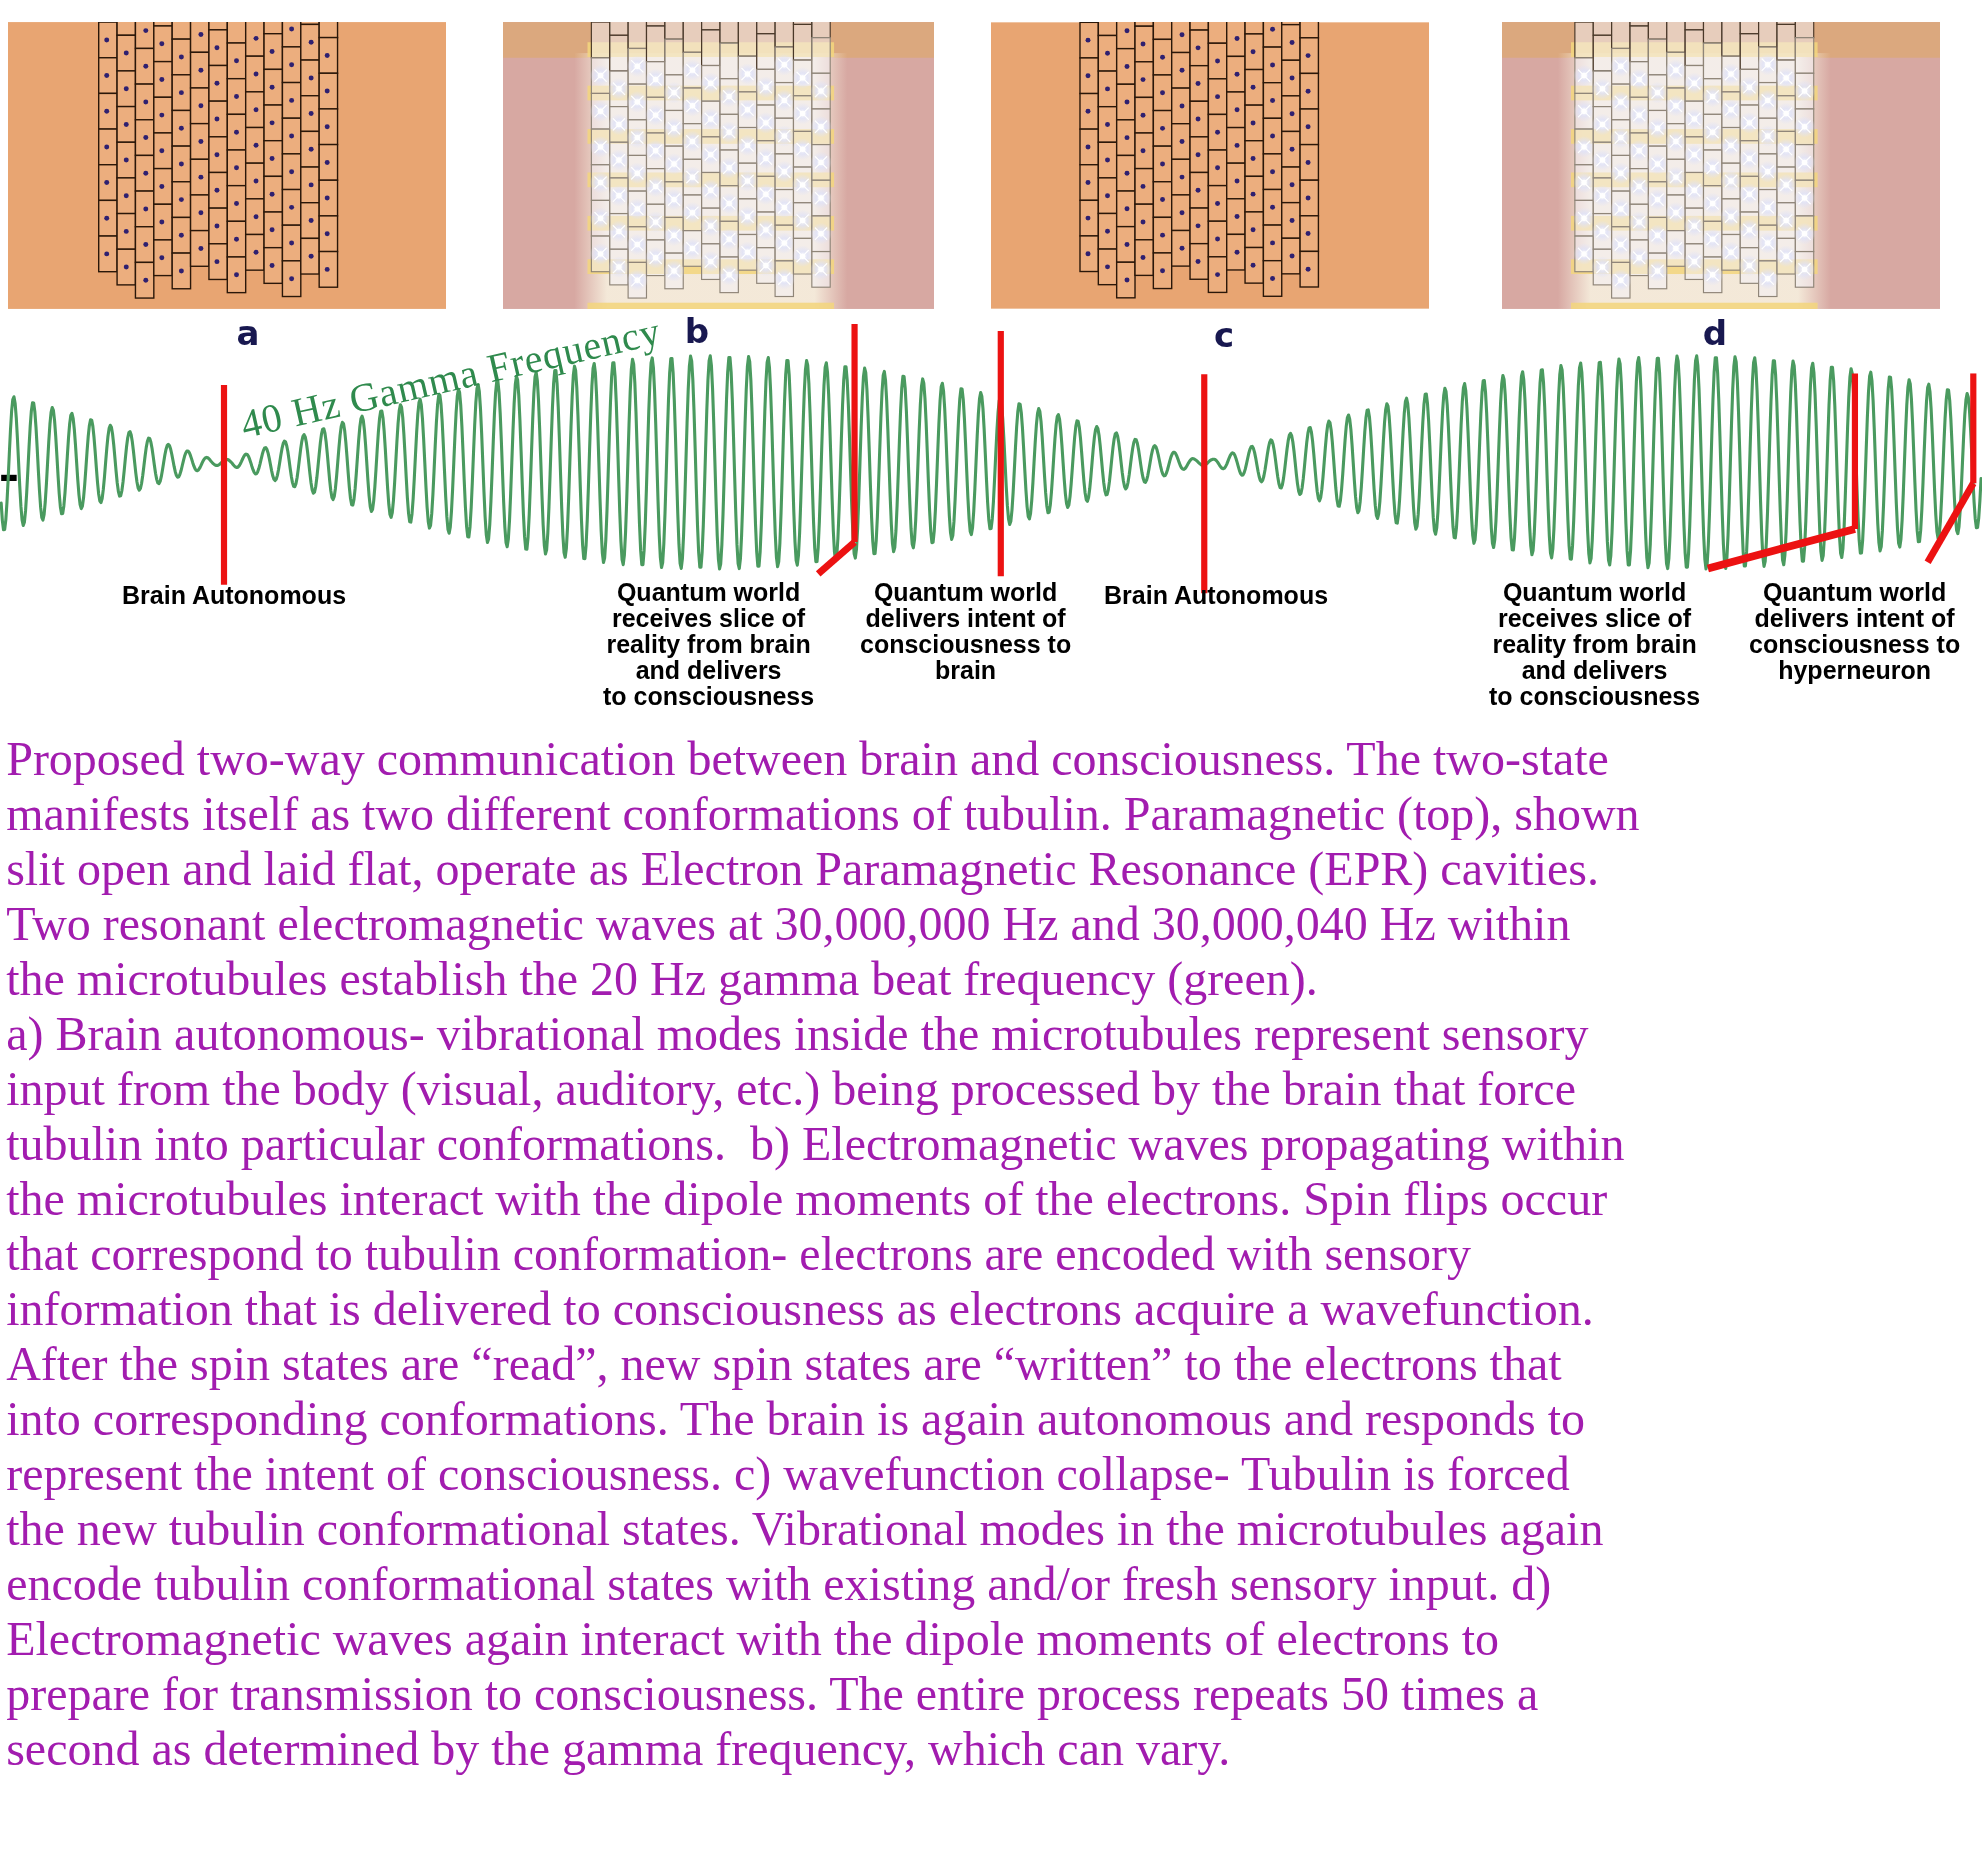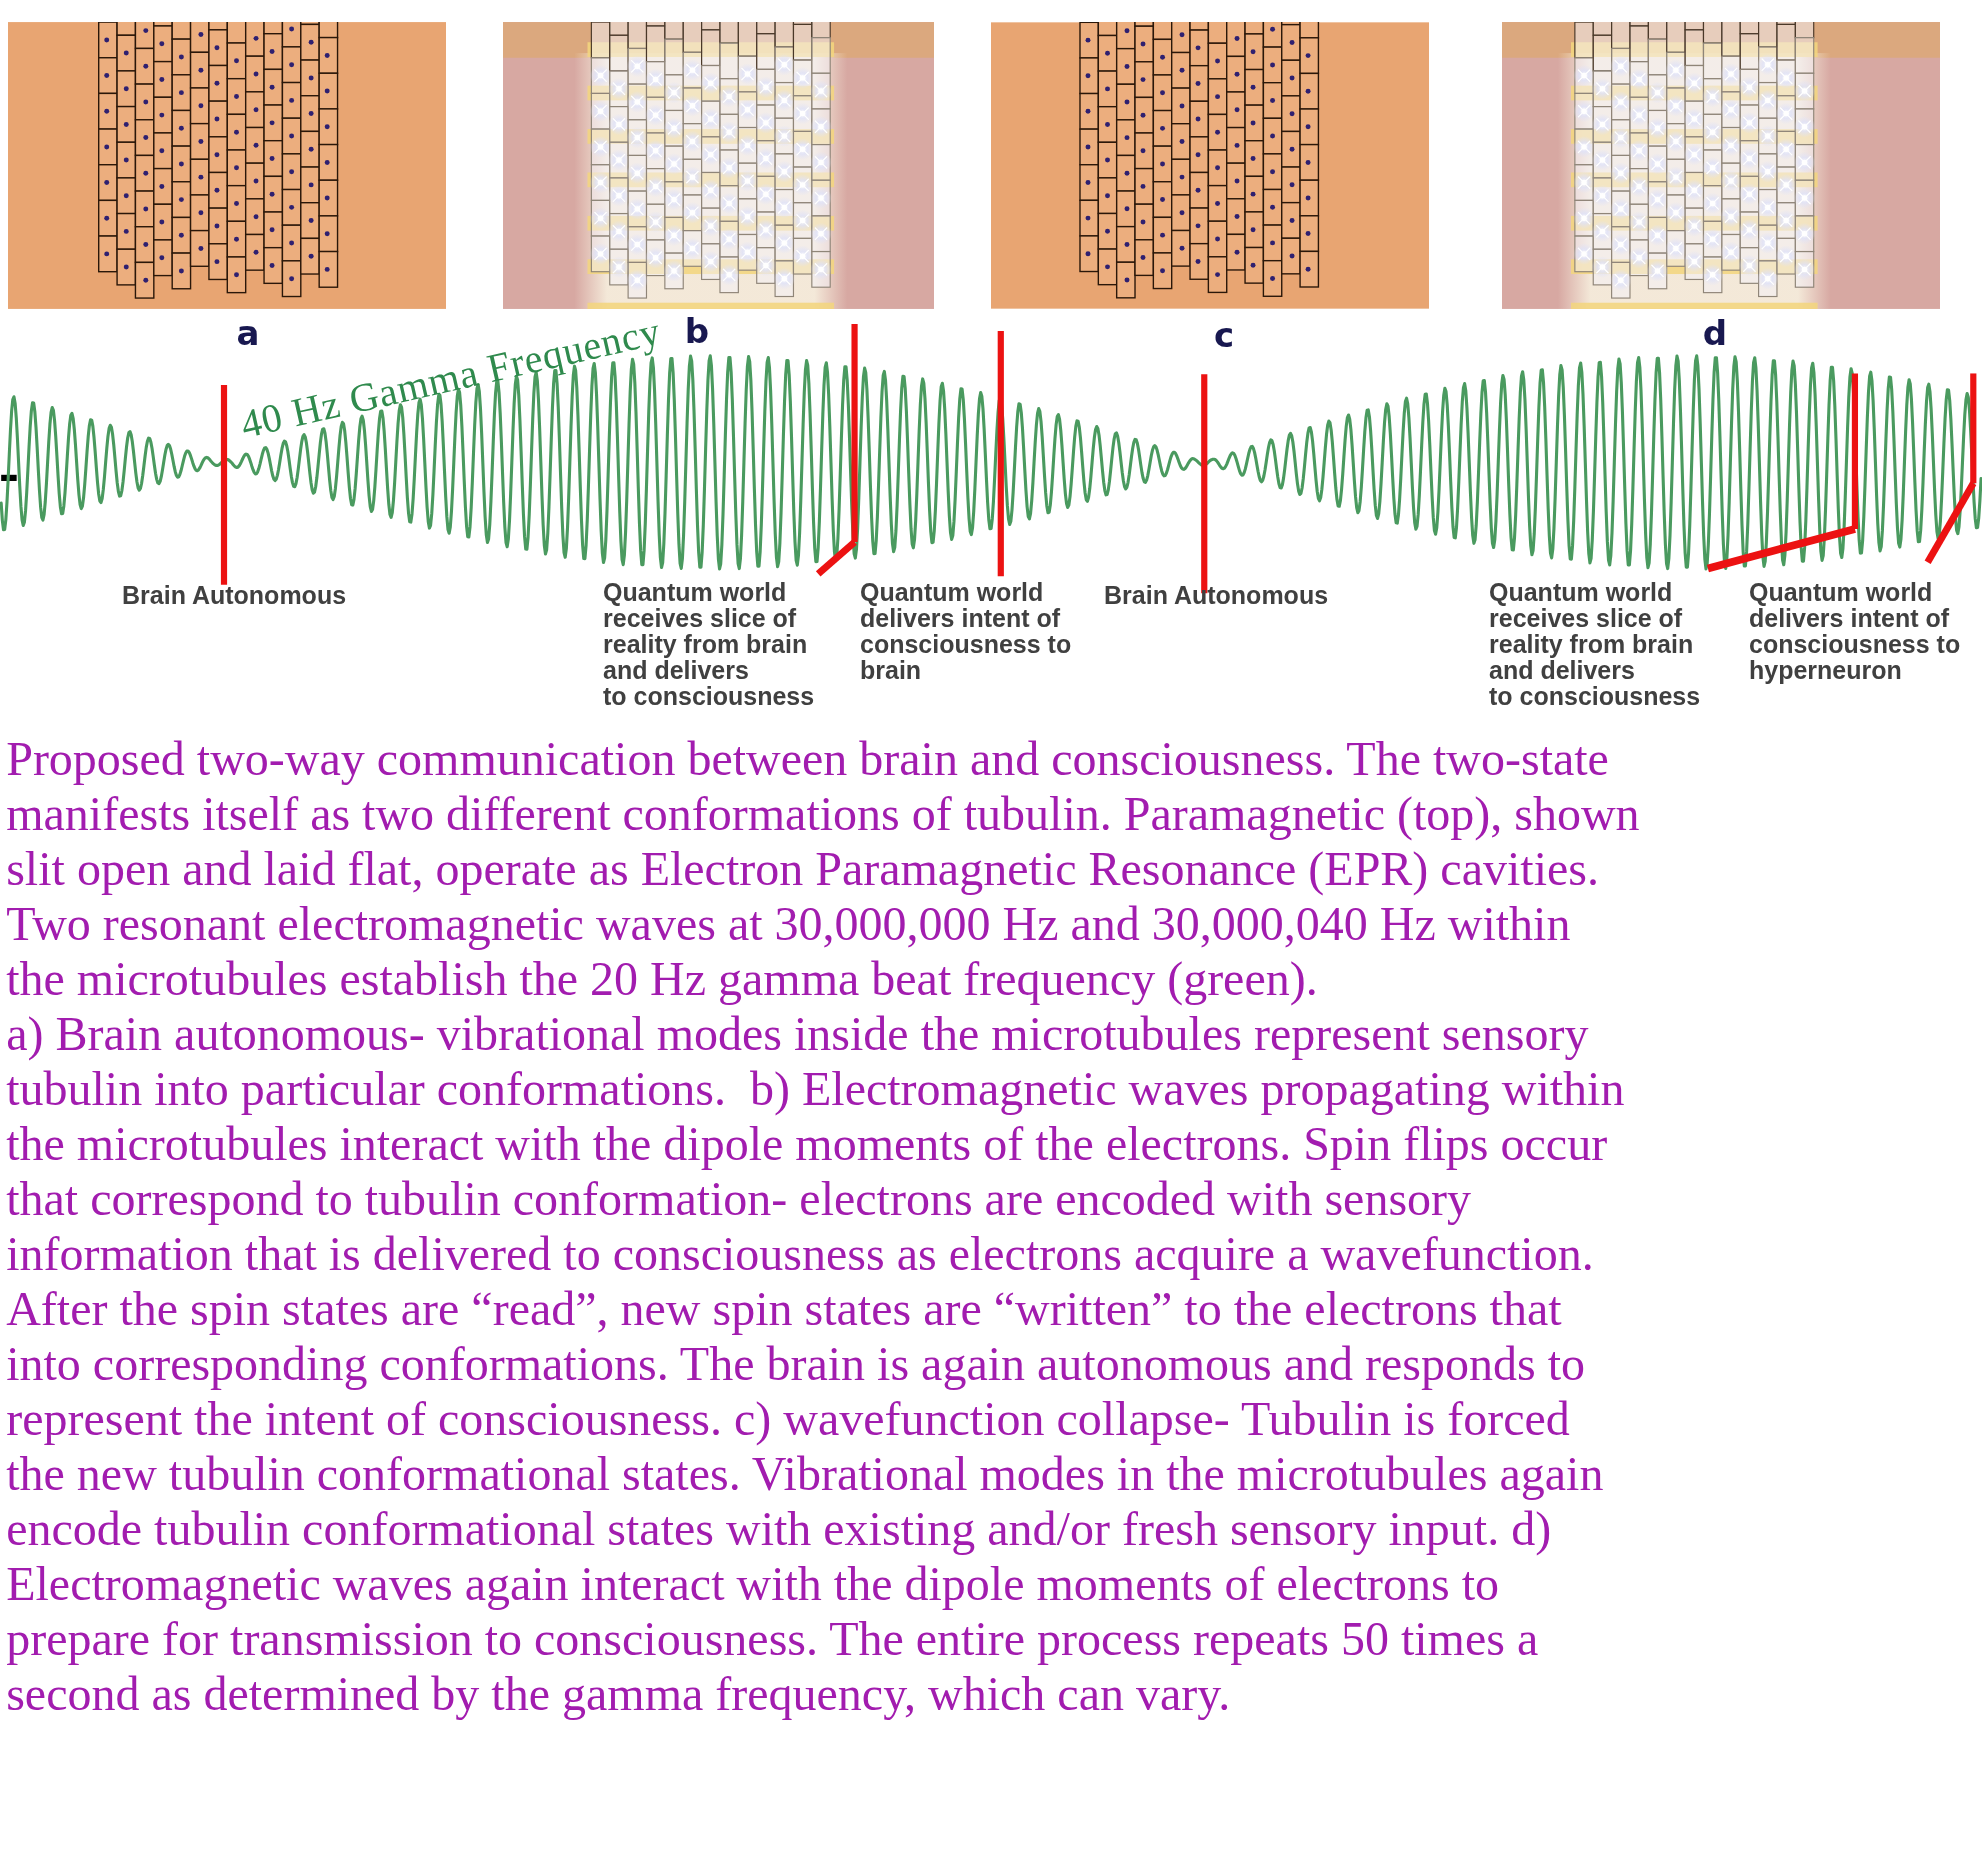--- a/index.html
+++ b/index.html
@@ -14,22 +14,22 @@
   #wave-svg{position:absolute;left:0;top:310px;}
   .plabel{position:absolute;transform:translateX(-50%);
           font:700 34px/34px "DejaVu Sans",sans-serif;color:#181850;}
   #plabel-a{left:248px;top:316px;}
   #plabel-b{left:697px;top:314px;}
   #plabel-c{left:1224px;top:318px;}
   #plabel-d{left:1715px;top:316px;}
   .gamma{position:absolute;left:246px;top:405px;white-space:nowrap;
          font:400 40px/40px "Liberation Serif",serif;color:#2f8a4d;letter-spacing:0.8px;
          transform:rotate(-12.8deg);transform-origin:0 100%;}
-  .ann{position:absolute;font:700 25px/26px "Liberation Sans",sans-serif;color:#404040;
-       white-space:pre-line;}
+  .ann{position:absolute;font:700 25px/26px "Liberation Sans",sans-serif;color:#000000;
+       white-space:pre-line;text-align:center;}
   #ann-1{left:122px;top:582px;}
   #ann-2{left:603px;top:579px;}
   #ann-3{left:860px;top:579px;}
   #ann-4{left:1104px;top:582px;}
   #ann-5{left:1489px;top:579px;}
   #ann-6{left:1749px;top:579px;}
   .caption{position:absolute;left:6.2px;top:731px;width:1973px;
            font:400 48px/55px "Liberation Serif",serif;color:#a21caf;}
   .caption div{white-space:pre;}
 </style>
@@ -1699,20 +1699,21 @@
 consciousness to
 hyperneuron</div>
 
   <div class="caption" id="caption">
       <div>Proposed two-way communication between brain and consciousness. The two-state</div>
       <div>manifests itself as two different conformations of tubulin. Paramagnetic (top), shown</div>
       <div>slit open and laid flat, operate as Electron Paramagnetic Resonance (EPR) cavities.</div>
       <div>Two resonant electromagnetic waves at 30,000,000 Hz and 30,000,040 Hz within</div>
       <div>the microtubules establish the 20 Hz gamma beat frequency (green).</div>
       <div>a) Brain autonomous- vibrational modes inside the microtubules represent sensory</div>
+      <div>input from the body (visual, auditory, etc.) being processed by the brain that force</div>
       <div>tubulin into particular conformations.  b) Electromagnetic waves propagating within</div>
       <div>the microtubules interact with the dipole moments of the electrons. Spin flips occur</div>
       <div>that correspond to tubulin conformation- electrons are encoded with sensory</div>
       <div>information that is delivered to consciousness as electrons acquire a wavefunction.</div>
       <div>After the spin states are “read”, new spin states are “written” to the electrons that</div>
       <div>into corresponding conformations. The brain is again autonomous and responds to</div>
       <div>represent the intent of consciousness. c) wavefunction collapse- Tubulin is forced</div>
       <div>the new tubulin conformational states. Vibrational modes in the microtubules again</div>
       <div>encode tubulin conformational states with existing and/or fresh sensory input. d)</div>
       <div>Electromagnetic waves again interact with the dipole moments of electrons to</div>

